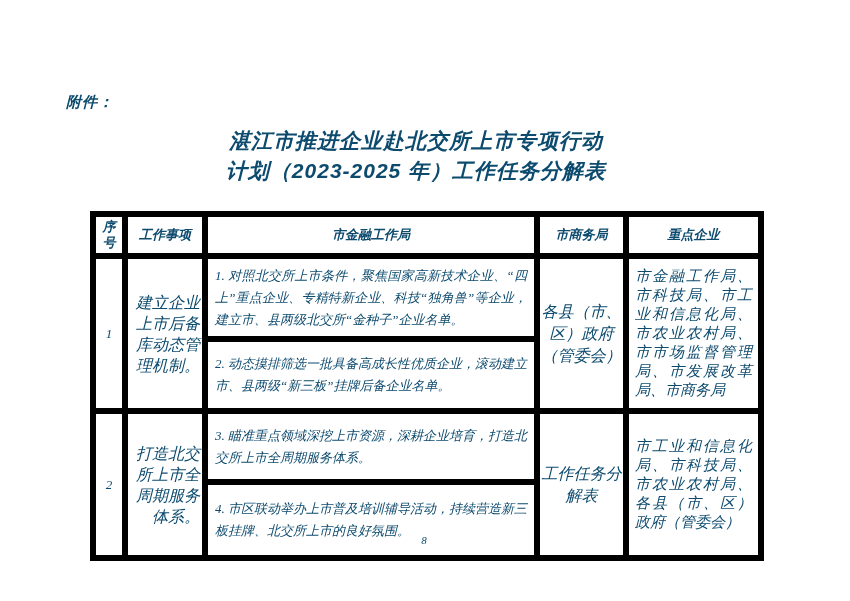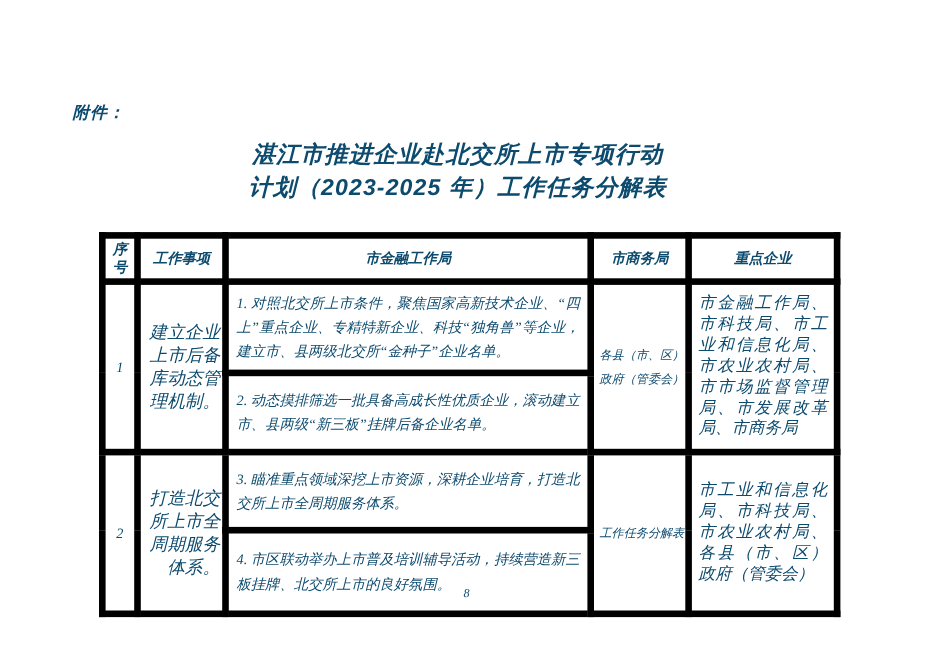--- a/index.html
+++ b/index.html
@@ -73,22 +73,22 @@
     line-height: 21px;
     padding: 2px 2px;
   }
   .cell-task {
     text-align: justify;
     font-size: 13px;
     line-height: 22px;
     padding: 4px 7px;
   }
   .cell-lead {
-    text-align: right;
-    font-size: 11px;
+    text-align: center;
+    font-size: 16px;
     line-height: 22px;
     padding: 2px 1px;
   }
   .cell-support {
     text-align: justify;
     font-size: 15px;
     line-height: 19px;
     padding: 4px 6px;
   }
   .row-task-a-1 td { height: 69px; }

